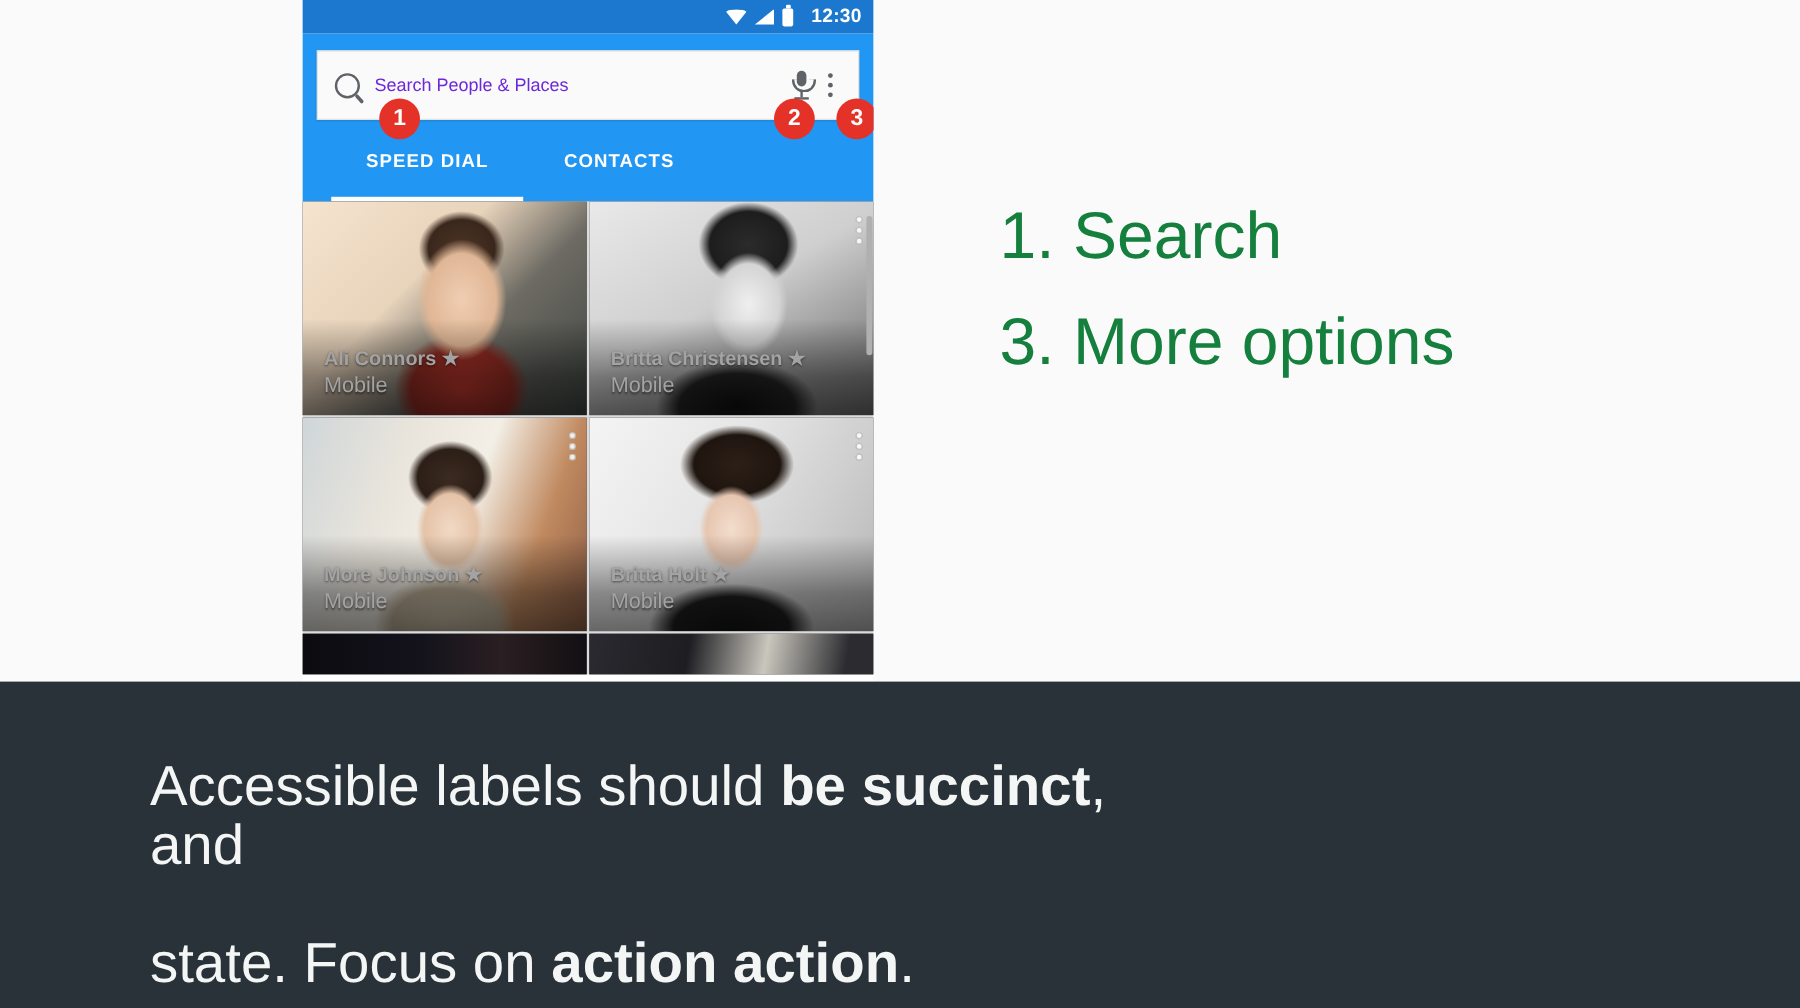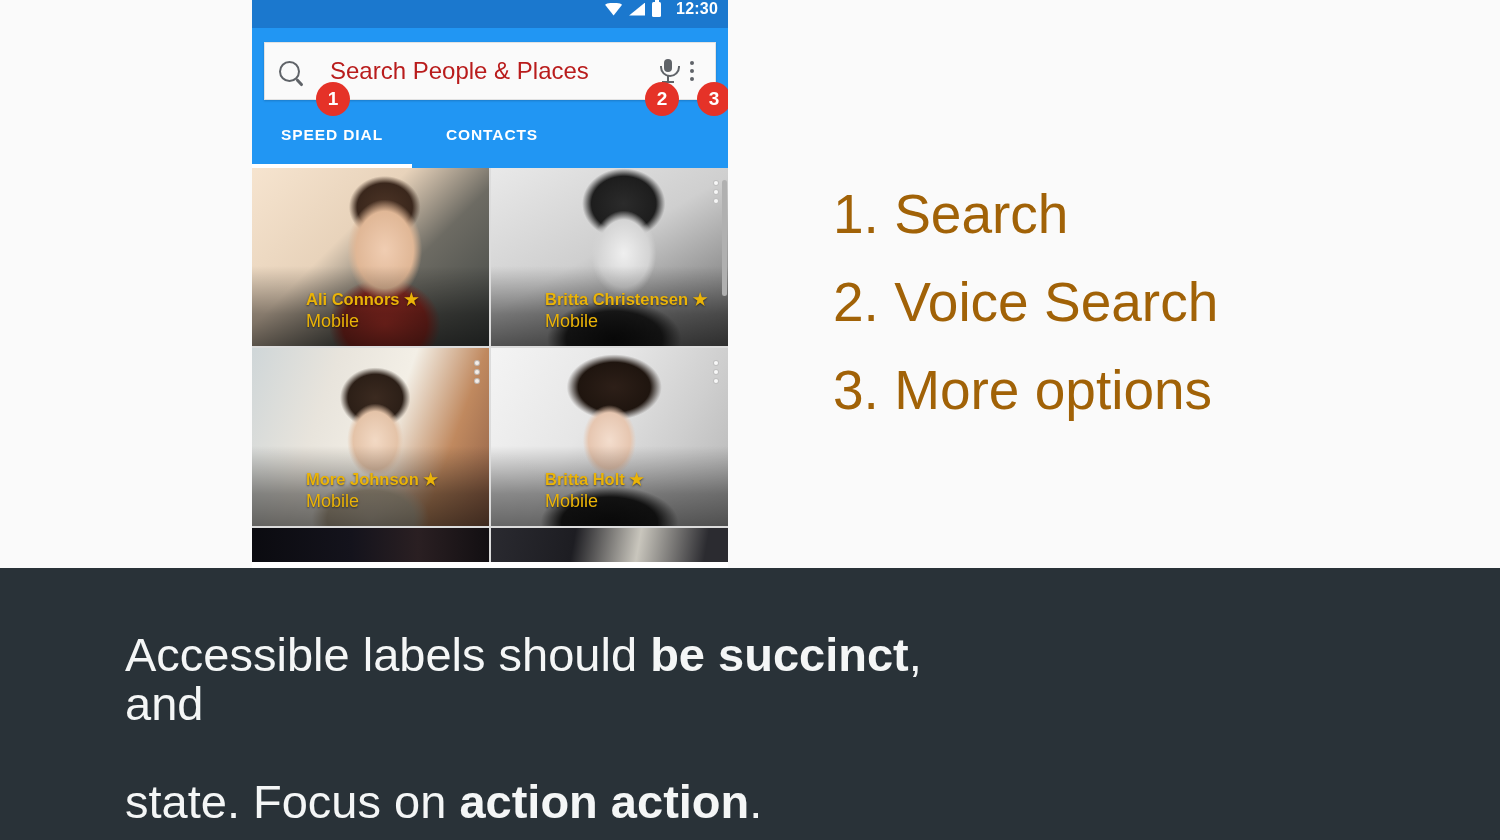--- a/index.html
+++ b/index.html
@@ -24,21 +24,21 @@
     height: 568px;
     overflow: hidden;
     background: #fff;
   }
 
   
   #status-bar {
     height: 28px;
     background: #1b78ce;
     display: flex;
-    align-items: flex-start;
+    align-items: center;
     justify-content: flex-end;
     padding-right: 10px;
     box-sizing: border-box;
   }
   #status-bar .sb-icons {
     display: flex;
     align-items: center;
     gap: 7px;
   }
   #status-bar .clock {
@@ -103,23 +103,23 @@
   .mag-icon:after {
     content: "";
     position: absolute;
     width: 2.6px; height: 9px;
     background: #5f6368;
     right: -3px; bottom: -7px;
     transform: rotate(-42deg);
     border-radius: 2px;
   }
   #search-placeholder {
-    color: #b91c1c;
-    font-size: 24px;
-    margin-left: 30px;
+    color: #6d28d9;
+    font-size: 15px;
+    margin-left: 12px;
     white-space: nowrap;
     flex: 1;
   }
   .mic-icon {
     width: 22px; height: 26px;
     position: relative;
     flex: none;
     margin-right: 4px;
   }
   .mic-icon .mic-body {
@@ -182,20 +182,21 @@
   #badge-2 { left: 393px; top: 54px; }
   #badge-3 { left: 445px; top: 54px; }
 
   
   #tabs {
     position: absolute;
     left: 0; bottom: 0;
     width: 100%;
     height: 60px;
     display: flex;
+    padding-left: 24px;
   }
   .tab {
     flex: 0 0 160px;
     color: #fff;
     font-size: 15.5px;
     font-weight: bold;
     letter-spacing: .9px;
     display: flex;
     align-items: center;
     justify-content: center;
@@ -236,23 +237,22 @@
   .contact-card .scrim {
     position: absolute;
     left: 0; right: 0; bottom: 0;
     height: 80px;
     background: linear-gradient(to bottom, rgba(0,0,0,0) 0%, rgba(0,0,0,.42) 60%, rgba(0,0,0,.56) 100%);
   }
   .contact-card .meta {
     position: absolute;
     left: 18px; bottom: 14px;
     right: 10px;
-    color: #eab308;
+    color: #a3a3a3;
     text-shadow: 0 1px 2px rgba(0,0,0,.55);
-    margin-left: 36px;
   }
   .contact-card .cname {
     font-size: 16.5px;
     font-weight: bold;
     white-space: nowrap;
     margin-bottom: 2px;
   }
   .contact-card .clabel {
     font-size: 18px;
   }
@@ -313,22 +313,22 @@
     width: 5px; height: 116px;
     background: #b0b0b0;
     border-radius: 3px;
     z-index: 8;
   }
 
   
   #legend {
     position: absolute;
     left: 833px;
-    top: 170px;
-    color: #a16207;
+    top: 152px;
+    color: #15803d;
   }
   #legend .legend-item {
     font-size: 55px;
     line-height: 88px;
     white-space: nowrap;
     font-weight: normal;
   }
 
   
   #banner {
@@ -457,21 +457,20 @@
         <div class="photo ph-dark2"></div>
       </div>
     </div>
   </div>
 
   <div id="phone-scrollbar"></div>
 </div>
 
 <div id="legend">
   <div class="legend-item">1. Search</div>
-  <div class="legend-item">2. Voice Search</div>
   <div class="legend-item">3. More options</div>
 </div>
 
 <div id="banner">
   <div id="banner-text">
     <span>Accessible labels should </span><b>be succinct</b><span>, and</span><br>
     <br>
     <span>state. Focus on </span><b>action action</b><span>.</span>
   </div>
 </div>

